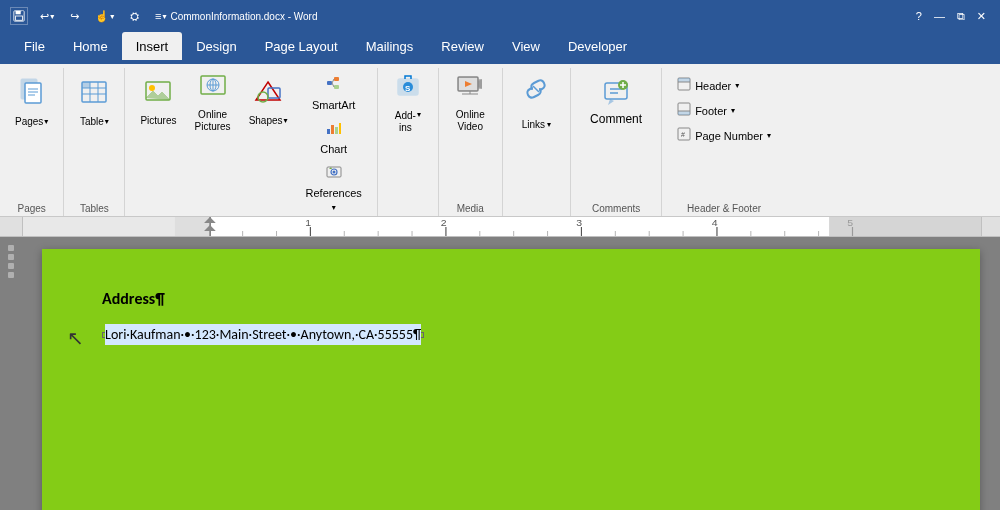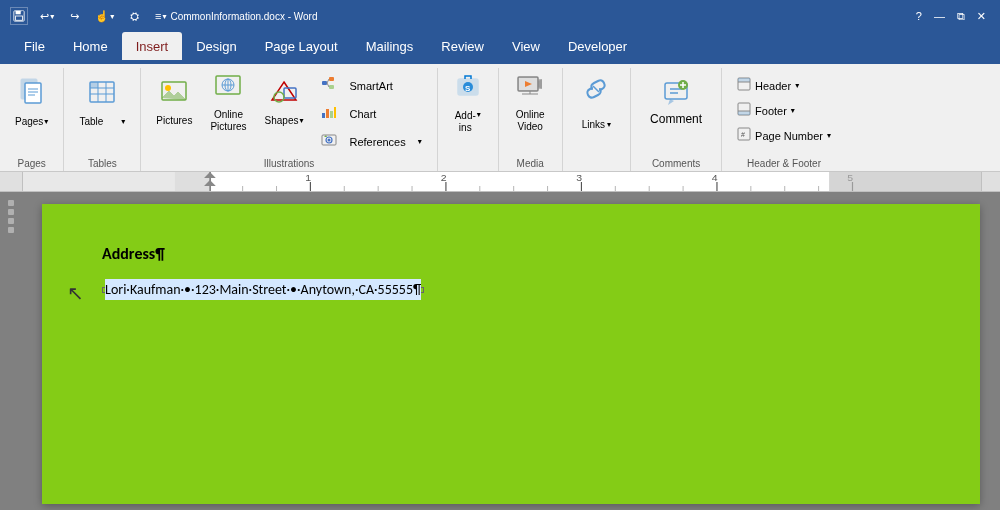--- a/index.html
+++ b/index.html
@@ -36,21 +36,21 @@
       color: white;
       font-size: 13px;
       cursor: pointer;
       border-radius: 3px 3px 0 0;
       height: 28px;
       display: flex;
       align-items: center;
     }
     .ribbon-tab.active {
       background: #f0f0f0;
-      color: #7f1d1d;
+      color: #000000;
       font-weight: 500;
     }
 
     
     .ribbon-content {
       background: #f0f0f0;
       border-bottom: 1px solid #c8c8c8;
       display: flex;
       align-items: stretch;
       padding: 4px 0 0 0;
@@ -97,27 +97,28 @@
       height: 60px;
       gap: 2px;
     }
 
     .ribbon-btn-large .btn-icon { font-size: 28px; }
     .ribbon-btn-large .btn-label { font-size: 10px; text-align: center; line-height: 1.2; }
 
     .ribbon-btn-small {
       display: flex;
       align-items: center;
-      gap: 12px;
+      gap: 4px;
       padding: 3px 6px;
       cursor: pointer;
       border: 1px solid transparent;
       border-radius: 2px;
       font-size: 11px;
       white-space: nowrap;
+      flex-direction: column;
     }
     .ribbon-btn-small .s-icon { font-size: 14px; }
 
     .illustrations-group .ribbon-group-items {
       gap: 4px;
     }
 
     .column-btns {
       display: flex;
       flex-direction: column;
@@ -336,21 +337,21 @@
         <div class="btn-icon">
           <svg width="30" height="30" viewBox="0 0 30 30">
             <rect x="3" y="5" width="24" height="20" rx="1" fill="none" stroke="#5b9bd5" stroke-width="1.5"></rect>
             <line x1="3" y1="11" x2="27" y2="11" stroke="#5b9bd5" stroke-width="1"></line>
             <line x1="3" y1="17" x2="27" y2="17" stroke="#5b9bd5" stroke-width="1"></line>
             <line x1="11" y1="5" x2="11" y2="25" stroke="#5b9bd5" stroke-width="1"></line>
             <line x1="19" y1="5" x2="19" y2="25" stroke="#5b9bd5" stroke-width="1"></line>
             <rect x="3" y="5" width="8" height="6" fill="#5b9bd5" opacity="0.4"></rect>
           </svg>
         </div>
-        <div style="display:flex;align-items:center;gap:18px">
+        <div style="display:flex;align-items:center;gap:1px">
           <span class="btn-label">Table</span>
           <span style="font-size:8px">▾</span>
         </div>
       </div>
     </div>
     <div class="ribbon-group-label">Tables</div>
   </div>
 
   <div class="ribbon-group illustrations-group">
     <div class="ribbon-group-items">
@@ -424,21 +425,20 @@
               <circle cx="8" cy="8" r="1.5" fill="#4472c4"></circle>
               <path d="M3 5 L5 3 L6 5 L3 5Z" fill="#70ad47"></path>
               <rect x="1" y="3" width="14" height="10" rx="1" fill="none" stroke="#888" stroke-width="1"></rect>
             </svg>
           </span>
           <span>References</span>
           <span style="font-size:8px">▾</span>
         </div>
       </div>
     </div>
-    <div class="ribbon-group-label">Illustrations</div>
   </div>
 
   <div class="ribbon-group">
     <div class="ribbon-group-items">
       <div class="ribbon-btn-large">
         <div class="btn-icon">
           <svg width="30" height="30" viewBox="0 0 30 30">
             <rect x="5" y="8" width="20" height="16" rx="2" fill="#0078d4" opacity="0.15" stroke="#0078d4" stroke-width="1.5"></rect>
             <path d="M12 8 L12 5 L18 5 L18 8" fill="none" stroke="#0078d4" stroke-width="1.5"></path>
             <circle cx="15" cy="16" r="5" fill="#0078d4" opacity="0.8"></circle>

